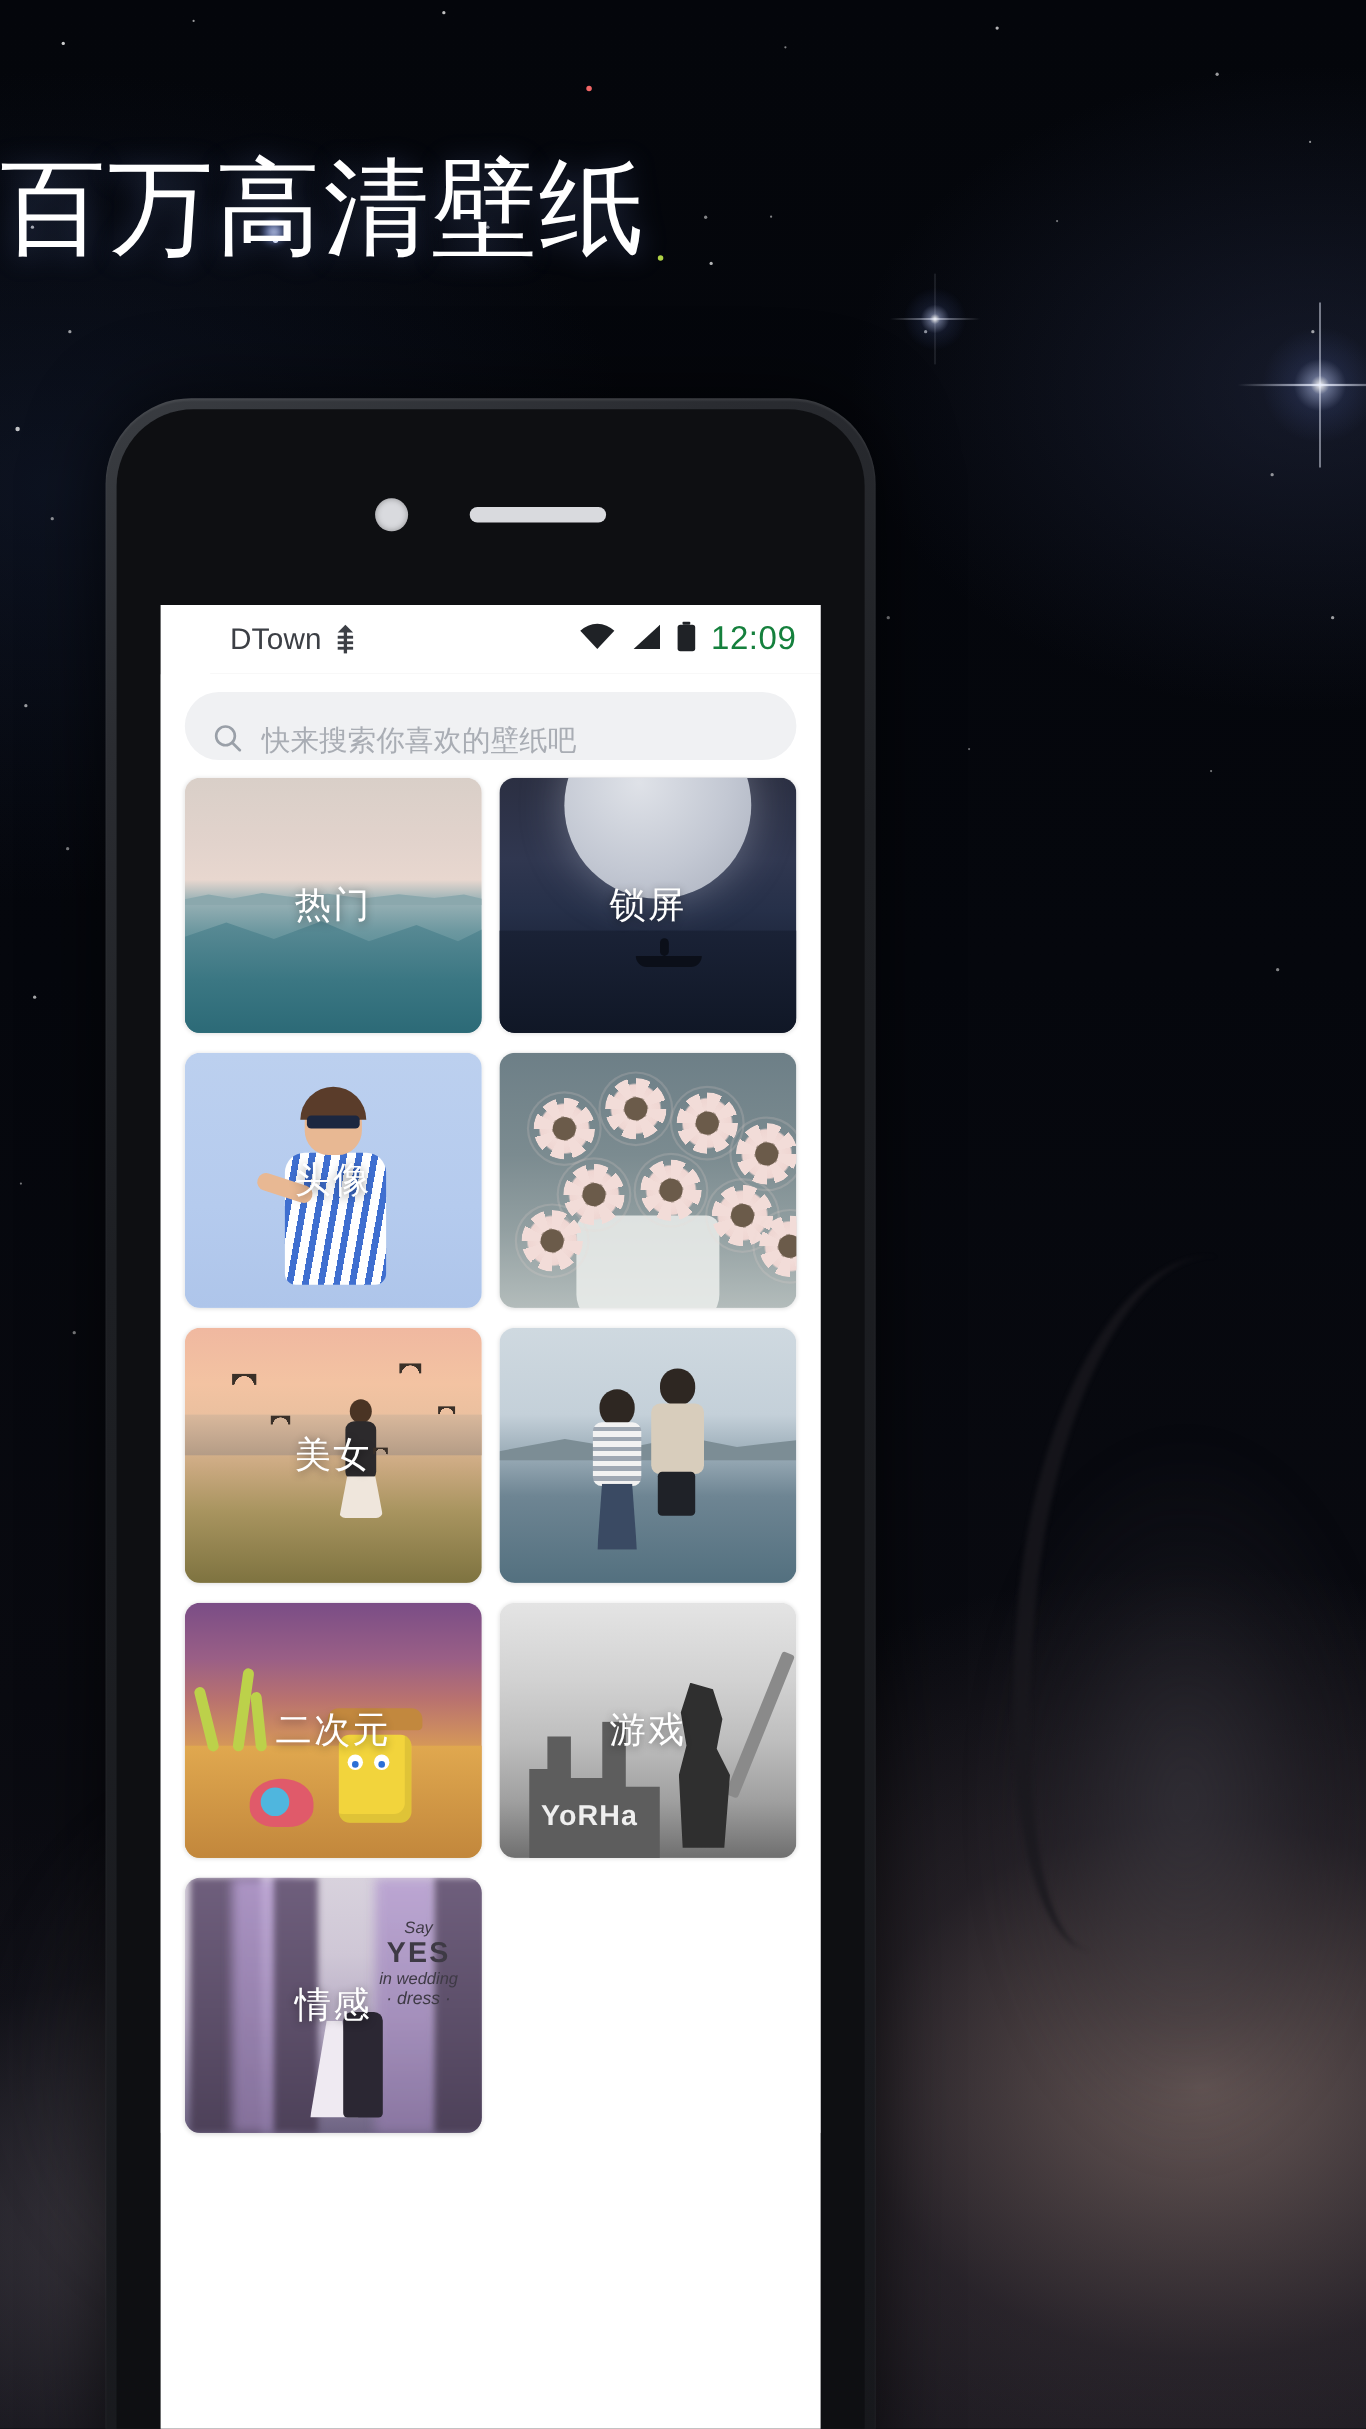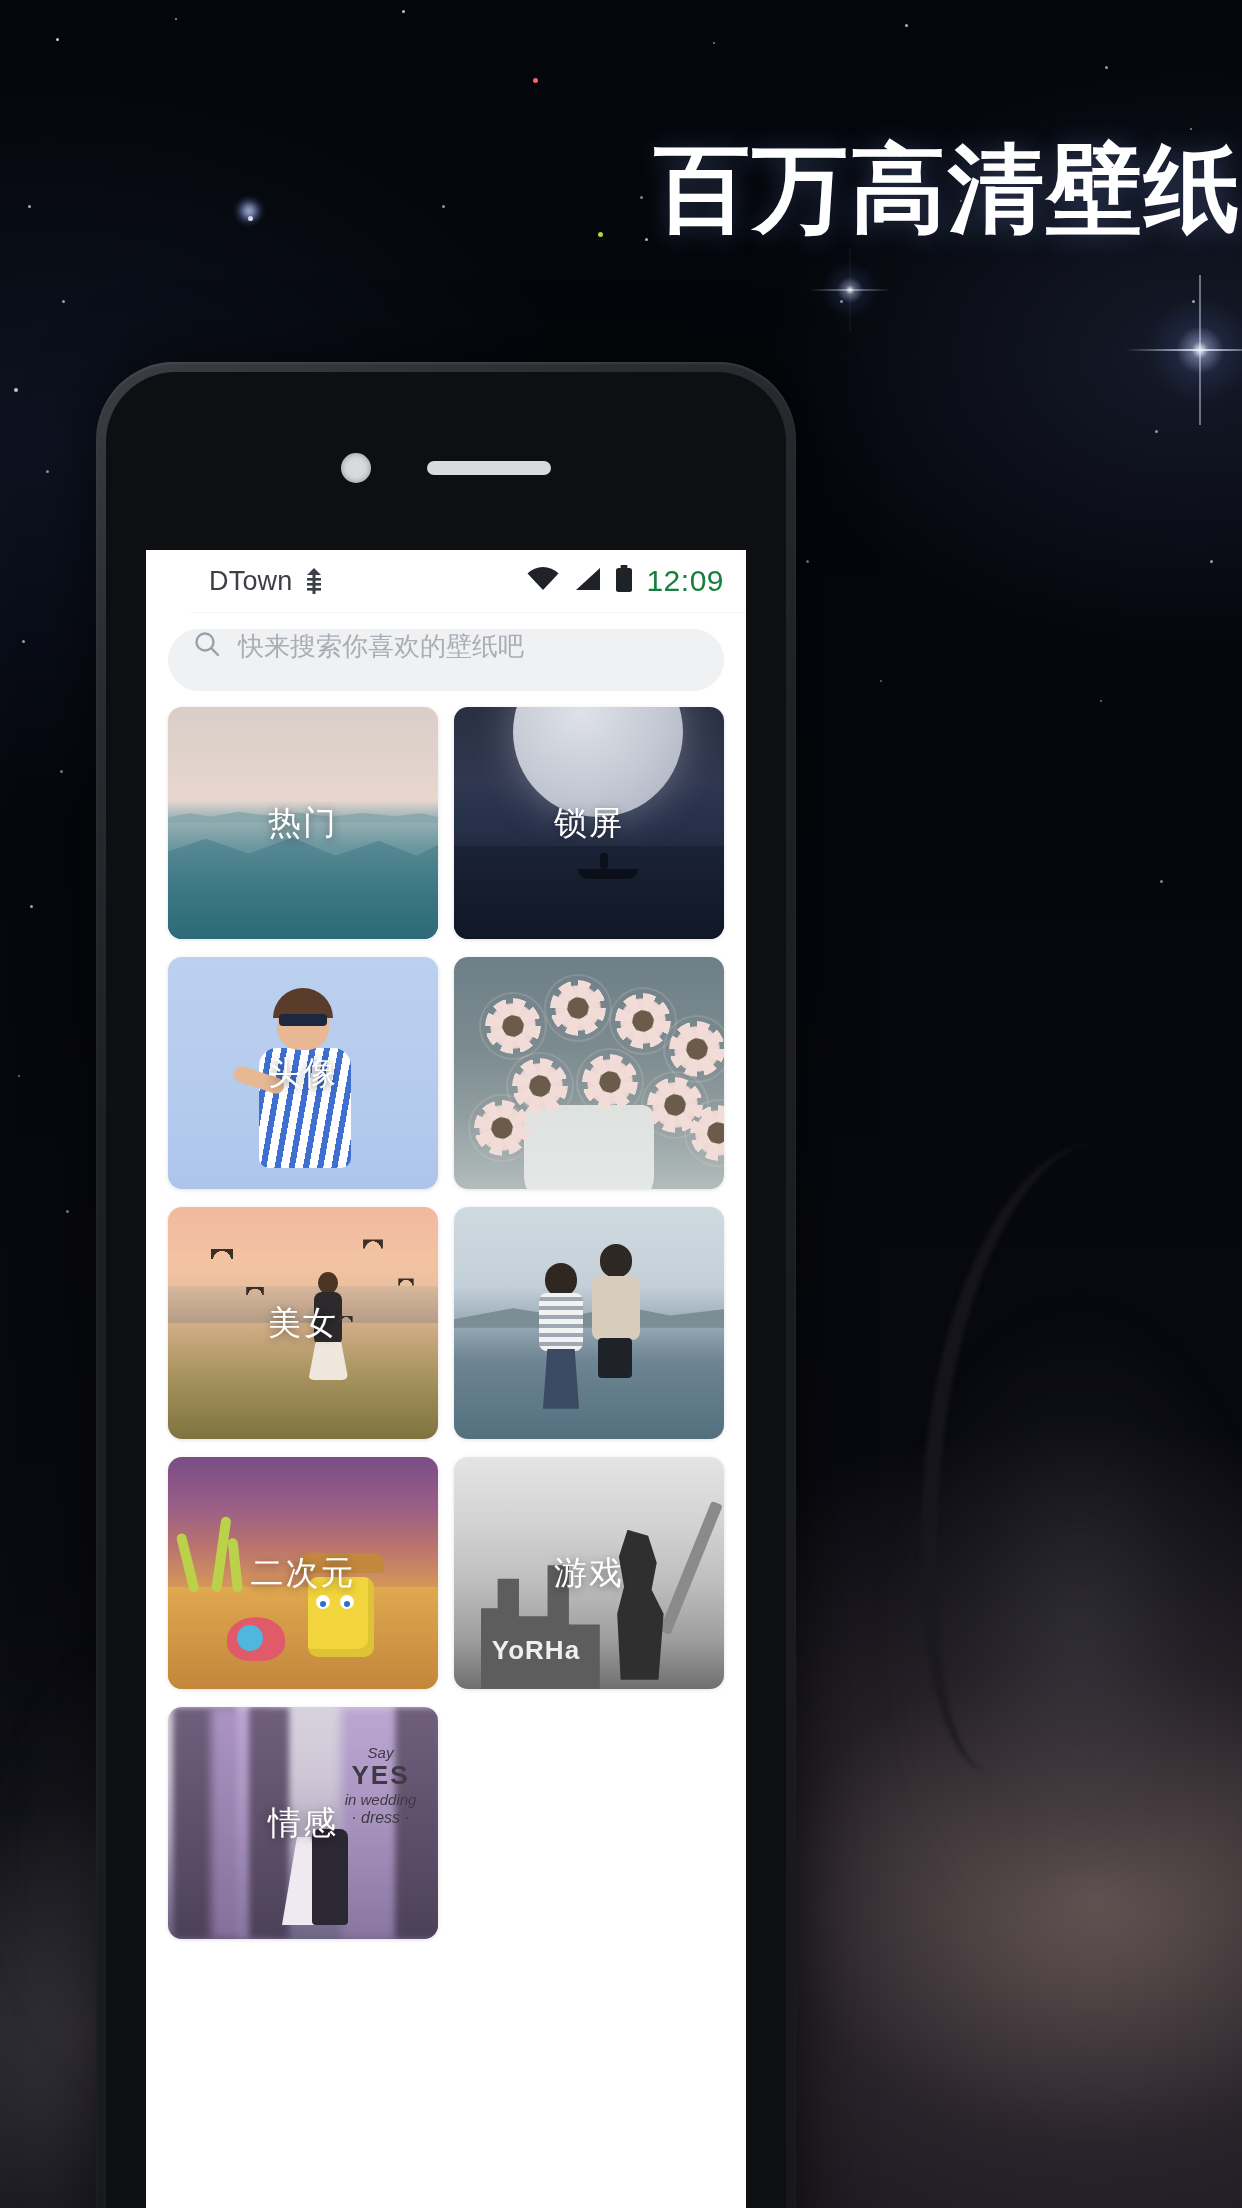--- a/index.html
+++ b/index.html
@@ -47,24 +47,24 @@
   .flare:before,.flare:after{
     content:"";position:absolute;left:50%;top:50%;
     background:linear-gradient(90deg,rgba(255,255,255,0) 0%,rgba(235,240,255,0.85) 50%,rgba(255,255,255,0) 100%);
   }
   .flare:before{width:150px;height:2px;transform:translate(-50%,-50%);}
   .flare:after{width:2px;height:150px;transform:translate(-50%,-50%);}
 
   
   .headline{
     position:absolute;left:0;right:0;top:138px;
-    text-align:right;
+    text-align:left;
     color:#ffffff;
     font-size:96px;
-    font-weight:700;
+    font-weight:400;
     letter-spacing:2px;
     line-height:1.08;
     text-shadow:0 2px 26px rgba(140,170,255,0.28);
     font-family:"DejaVu Sans","Liberation Sans",sans-serif;
     white-space:nowrap;
   }
 
   
   .phone{
     position:absolute;left:96px;top:362px;
@@ -101,21 +101,21 @@
   .sb-left{display:flex;align-items:center;gap:10px;}
   .sb-carrier{font-size:27px;color:#3c3f45;font-weight:400;letter-spacing:.2px;}
   .sb-logo{width:22px;height:28px;position:relative;}
   .sb-right{margin-left:auto;display:flex;align-items:center;gap:12px;}
   .sb-time{font-size:30px;color:#15803d;font-weight:500;letter-spacing:.5px;}
 
   
   .searchwrap{padding:16px 22px 10px;background:#fff;}
   .searchbar{
     height:62px;border-radius:31px;background:#f0f1f3;
-    display:flex;align-items:flex-start;gap:16px;padding:0 24px;
+    display:flex;align-items:flex-end;gap:16px;padding:0 24px;
   }
   .search-ph{font-size:26px;color:#a9adb4;}
 
   
   .grid{
     padding:6px 22px 0;background:#fff;
     display:grid;grid-template-columns:1fr 1fr;gap:18px 16px;
   }
   .tile{
     position:relative;height:232px;border-radius:14px;overflow:hidden;

